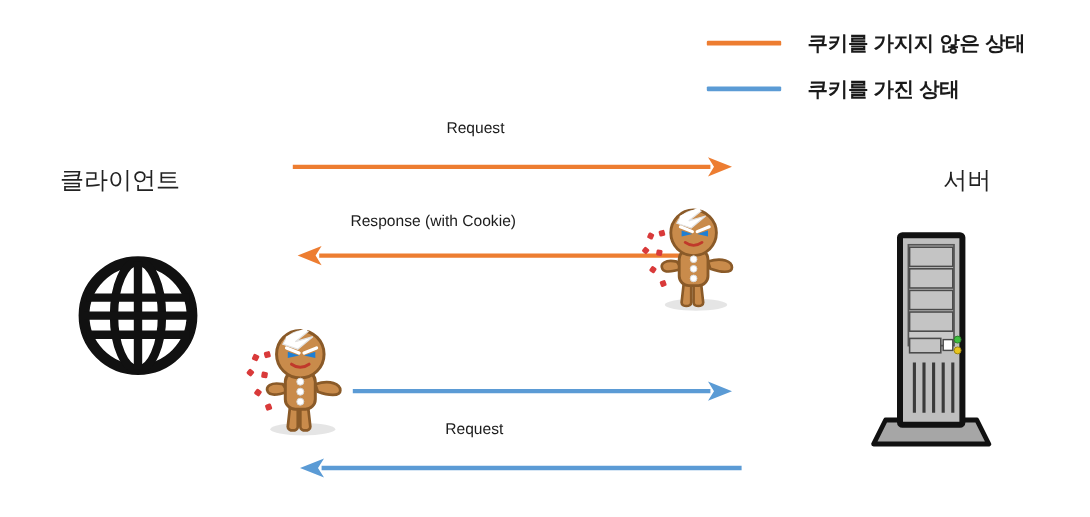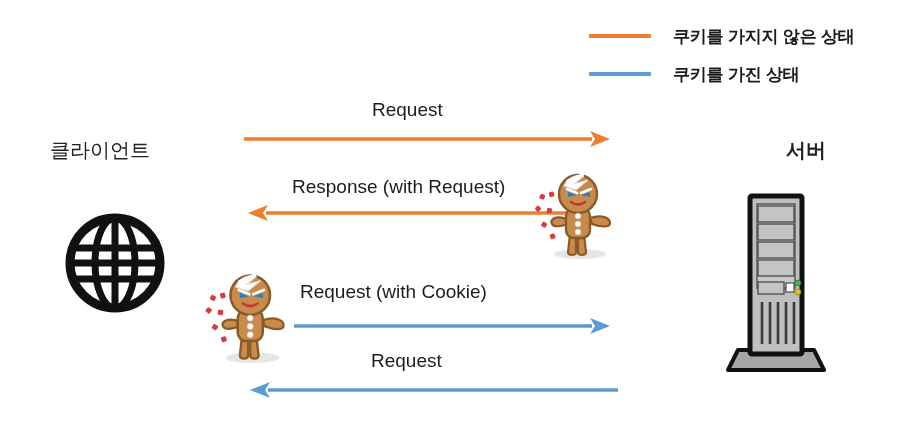--- a/index.html
+++ b/index.html
@@ -21,21 +21,21 @@
   }
 
   
   .node-label{
     font-size:20px;color:#222;white-space:nowrap;
     font-family:"DejaVu Sans","Liberation Sans",sans-serif;
   }
 
   
   .msg-label{
-    font-size:19px;color:#1c1c1c;white-space:nowrap;
+    font-size:13px;color:#1c1c1c;white-space:nowrap;
     font-family:"Liberation Sans","DejaVu Sans",sans-serif;
   }
 
   
   .arrow-svg{display:block;overflow:visible;}
 
   
   .globe-svg{display:block;}
 
   
@@ -67,21 +67,21 @@
         <circle cx="53" cy="53" r="45" stroke-width="9"></circle>
         <ellipse cx="53" cy="53" rx="20" ry="45" stroke-width="7"></ellipse>
         <line x1="53" y1="8" x2="53" y2="98" stroke-width="7"></line>
         <line x1="10" y1="38" x2="96" y2="38" stroke-width="7"></line>
         <line x1="8" y1="53" x2="98" y2="53" stroke-width="7"></line>
         <line x1="10" y1="69" x2="96" y2="69" stroke-width="7"></line>
       </g>
     </svg>
   </div>
 
-  <div class="abs node-label" style="left:786px;top:137px;font-weight:bold;">서버</div>
+  <div class="abs node-label" style="left:786px;top:137px;">서버</div>
 
   <div class="abs" style="left:720px;top:182px;">
     <svg class="server-svg" width="112" height="196" viewBox="0 0 112 196">
 
       <path d="M18 168 L94 168 L104 188 L8 188 Z" fill="#A6A6A6" stroke="#111" stroke-width="4" stroke-linejoin="round"></path>
 
       <rect x="30" y="14" width="52" height="158" rx="2" fill="#BFBFBF" stroke="#111" stroke-width="5"></rect>
 
       <rect x="37" y="22" width="38" height="84" fill="#C9C9C9" stroke="#555" stroke-width="1.4"></rect>
 
@@ -107,21 +107,21 @@
   </div>
 
   <div class="abs msg-label" style="left:372px;top:99px;">Request</div>
   <div class="abs" style="left:240px;top:128px;">
     <svg class="arrow-svg" width="376" height="22" viewBox="0 0 376 22">
       <line x1="4" y1="11" x2="352" y2="11" stroke="#ED7D31" stroke-width="3.6"></line>
       <path d="M350 3 L370 11 L350 19 L355 11 Z" fill="#ED7D31"></path>
     </svg>
   </div>
 
-  <div class="abs msg-label" style="left:292px;top:176px;">Response (with Request)</div>
+  <div class="abs msg-label" style="left:292px;top:176px;">Response (with Cookie)</div>
   <div class="abs" style="left:242px;top:202px;">
     <svg class="arrow-svg" width="340" height="22" viewBox="0 0 340 22">
       <line x1="24" y1="11" x2="338" y2="11" stroke="#ED7D31" stroke-width="3.6"></line>
       <path d="M26 3 L6 11 L26 19 L21 11 Z" fill="#ED7D31"></path>
     </svg>
   </div>
 
   <div class="abs" style="left:524px;top:166px;">
     <svg class="cookie-svg" width="96" height="96" viewBox="0 0 96 96">
       <ellipse cx="56" cy="88" rx="26" ry="5" fill="#000" opacity="0.10"></ellipse>
@@ -155,21 +155,20 @@
       <path d="M67 23 L57 27" stroke="#FFFFFF" stroke-width="2.6" stroke-linecap="round"></path>
 
       <path d="M47 36 Q54 41 61 36" stroke="#C0392B" stroke-width="2.4" fill="none" stroke-linecap="round"></path>
 
       <circle cx="54" cy="50" r="2.8" fill="#FFFFFF" stroke="#D8D8D8" stroke-width="0.8"></circle>
       <circle cx="54" cy="58" r="2.8" fill="#FFFFFF" stroke="#D8D8D8" stroke-width="0.8"></circle>
       <circle cx="54" cy="66" r="2.8" fill="#FFFFFF" stroke="#D8D8D8" stroke-width="0.8"></circle>
     </svg>
   </div>
 
-  <div class="abs msg-label" style="left:300px;top:281px;">Request (with Cookie)</div>
   <div class="abs" style="left:292px;top:315px;">
     <svg class="arrow-svg" width="324" height="22" viewBox="0 0 324 22">
       <line x1="2" y1="11" x2="300" y2="11" stroke="#5B9BD5" stroke-width="3.6"></line>
       <path d="M298 3 L318 11 L298 19 L303 11 Z" fill="#5B9BD5"></path>
     </svg>
   </div>
 
   <div class="abs" style="left:194px;top:266px;">
     <svg class="cookie-svg" width="100" height="100" viewBox="0 0 96 96">
       <ellipse cx="56" cy="88" rx="26" ry="5" fill="#000" opacity="0.10"></ellipse>

